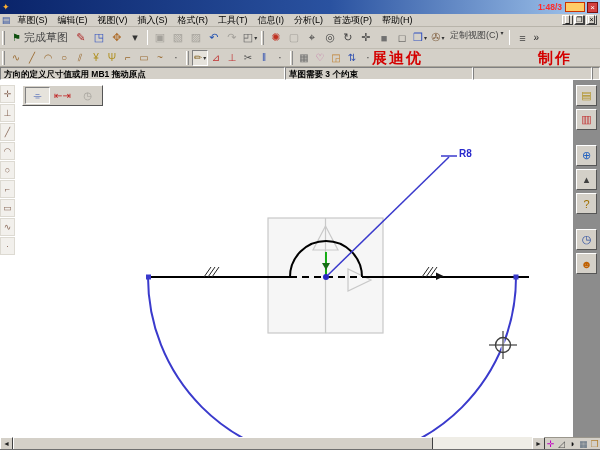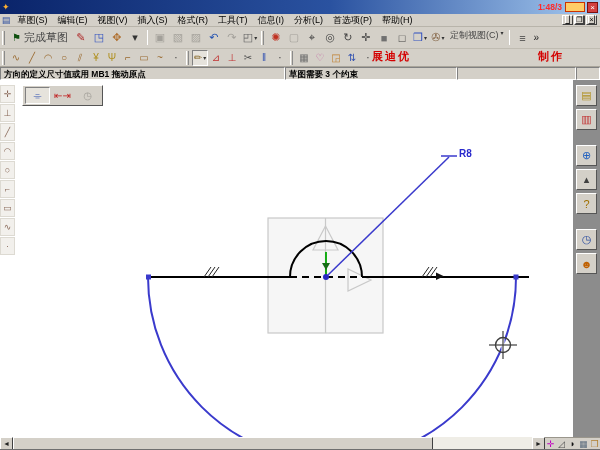--- a/index.html
+++ b/index.html
@@ -37,25 +37,25 @@
   #sketch-combo{display:inline-flex;align-items:center;width:82px;height:16px;background:#fff;border:1px solid;border-color:#808080 #fff #fff #808080;margin:0 3px}
   #sketch-combo .val{flex:1;font-size:8.5px;padding-left:3px}
   #sketch-combo .cbtn{width:13px;height:14px;background:#d4d0c8;border:1px solid;border-color:#fff #404040 #404040 #fff;font-size:6px;text-align:center;line-height:12px}
   #custom-view-btn{font-size:9px;padding:0 3px;white-space:nowrap;display:inline-flex;align-items:flex-start}
   #custom-view-btn .dd{font-size:6px;margin-left:2px}
   #tb1-overflow{font-size:10px;margin-left:2px;color:#222}
   
   #cuebar{left:0;top:67px;width:600px;height:13px;background:#d4d0c8;display:flex;border-bottom:1px solid #6f6f6f}
   .cue-cell{height:13px;border:1px solid;border-color:#808080 #fff #fff #808080;font-size:8.5px;font-weight:bold;padding:1px 3px 0;white-space:nowrap;overflow:hidden}
   #cue-prompt{width:285px}
-  #cue-status{width:172px}
+  #cue-status{width:188px}
   #cue-extra{width:119px}
   #cue-grip{flex:1}
   
-  .watermark{top:49px;color:#d40000;font-family:"Liberation Serif",serif;font-weight:bold;font-size:11px;z-index:30;letter-spacing:2px}
+  .watermark{top:49px;color:#d40000;font-family:"Liberation Serif",serif;font-weight:bold;font-size:15px;z-index:30;letter-spacing:2px}
   #wm-left{left:372px}
   #wm-right{left:538px}
   
   #canvas{left:0;top:80px;width:573px;height:357px;background:#fff;overflow:hidden;position:absolute}
   #right-panel{left:573px;top:80px;width:27px;height:357px;background:#8c8c8c;position:absolute;display:flex;flex-direction:column;align-items:center;padding-top:5px}
   #right-panel .tbtn{width:21px;height:21px;min-width:21px;background:#d4d0c8;border:1px solid;border-color:#fff #555 #555 #fff;margin-bottom:3px;font-size:11px}
   #right-panel .gap{height:12px}
   
   #left-tools{left:0;top:5px;width:16px;display:flex;flex-direction:column;position:absolute}
   #left-tools .tbtn{width:15px;height:18px;min-width:15px;font-size:9px;color:#8a6a5a;background:#f2f0ec;border:1px solid #dddad2;margin-bottom:1px}

